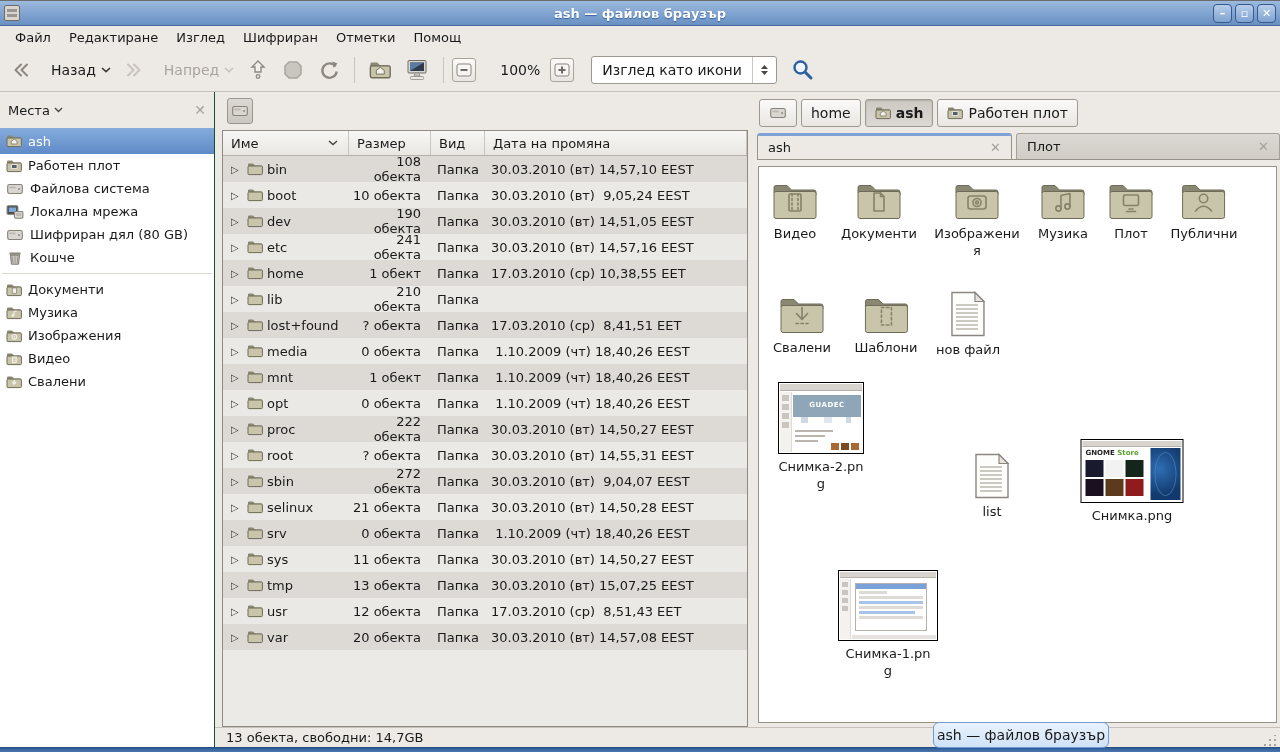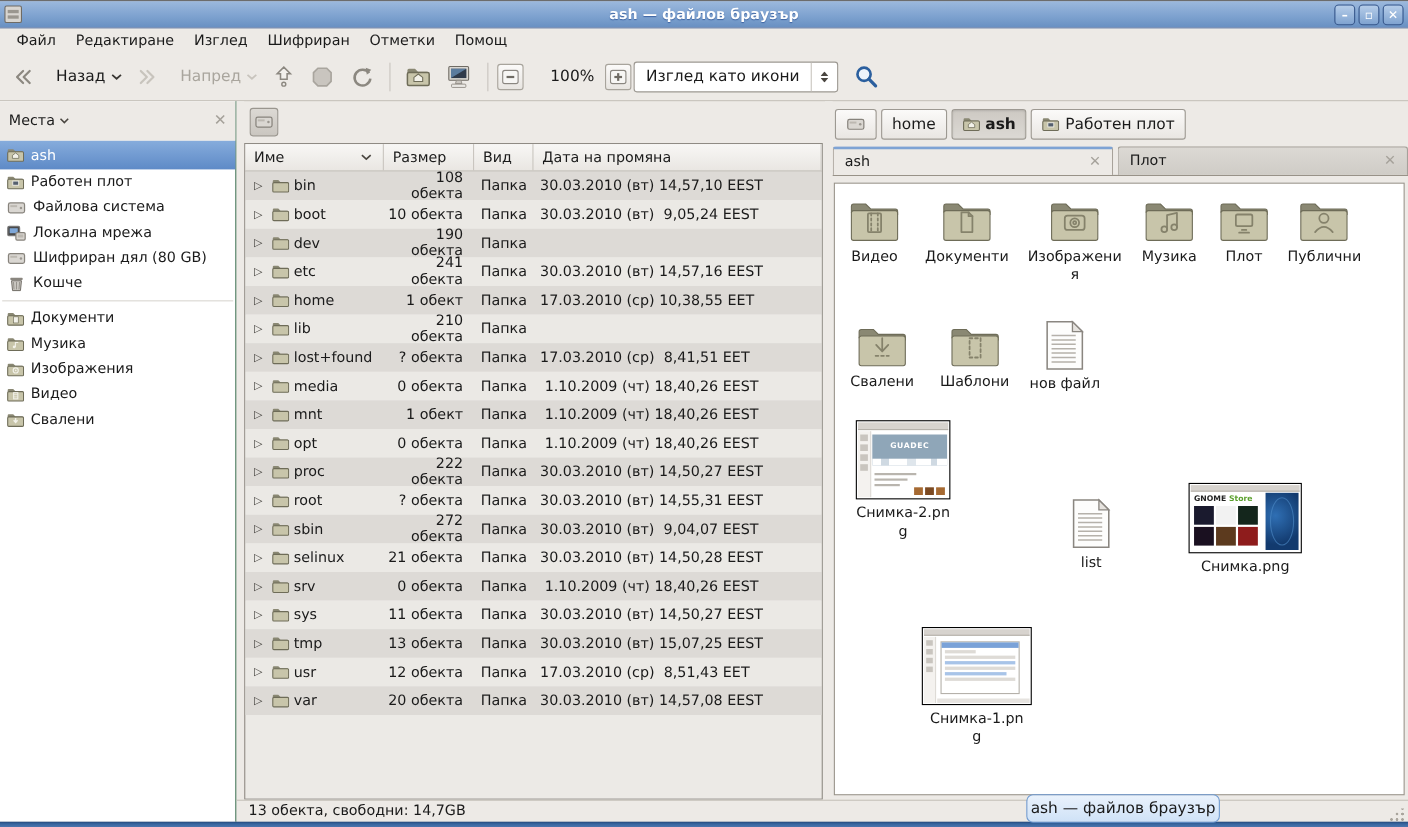--- a/index.html
+++ b/index.html
@@ -31,21 +31,21 @@
   .toolbar { position:absolute; left:0; top:49px; width:1280px; height:43px;
     display:flex; align-items:center; padding-left:6px; gap:2px;
     background:#EDEAE6; border-bottom:1px solid #c6c2bb; }
   .tbtn { display:flex; align-items:center; gap:5px; padding:4px 6px; border-radius:3px; cursor:pointer; }
   .tbtn .lbl { font-size:14px;margin-left:16px; }
   .tbtn.disabled .lbl { color:#a9a59d; }
   .tsep { width:1px; height:26px; background:#c8c4be; margin:0 6px; }
   .sqbtn { width:24px; height:24px; border:1px solid #a8a49c; border-radius:3px;
     background:linear-gradient(#fbfaf9,#e8e5e1); display:flex; align-items:center; justify-content:center; cursor:pointer; }
   .zoomlvl { padding:0 8px; font-size:14px;margin-left:14px; }
-  .combobox { margin-left:0; height:28px; min-width:178px; border:1px solid #9d9992; border-radius:3px;
+  .combobox { margin-left:15px; height:28px; min-width:178px; border:1px solid #9d9992; border-radius:3px;
     background:#fff; display:flex; align-items:center; cursor:pointer; }
   .combobox .val { flex:1; padding:0 10px; font-size:14px; }
   .combobox .spin { width:24px; height:100%; border-left:1px solid #c9c5bf;
     display:flex; flex-direction:column; align-items:center; justify-content:center; gap:2px; }
   .searchbtn { margin-left:12px; cursor:pointer; display:flex; align-items:center; }
 
   
   .sidebar { position:absolute; left:0; top:92px; width:215px; height:655px;
     background:#fff; border-right:1px solid #14532d; }
   .sidebar-header { height:36px; background:#EDEAE6; display:flex; align-items:center; padding:0 8px; }
@@ -478,20 +478,21 @@
             <span>
               <svg width="16" height="16" viewBox="0 0 16 16">
                 <path d="M1 5 V3.6 Q1 2.6 2 2.6 H6 L8 4.6 H14 Q15 4.6 15 5.6 V6 Z" fill="#8A8873"></path>
                 <rect x="1" y="5" width="14.4" height="8.6" rx="1" fill="#C8C5AA" stroke="#6E6C58" stroke-width="1"></rect>
               </svg>
             </span>
             <span>dev</span>
           </div>
           <div class="c-size" style="width: 82px;">190 обекта</div>
           <div class="c-type" style="width: 54px;">Папка</div>
+          <div class="c-date" style="flex: 1 1 0%;">30.03.2010 (вт) 14,51,05 EEST</div>
         </div>
         <div class="trow even">
           <div class="c-name" style="width: 126px;">
             <span class="expander">▷</span>
             <span>
               <svg width="16" height="16" viewBox="0 0 16 16">
                 <path d="M1 5 V3.6 Q1 2.6 2 2.6 H6 L8 4.6 H14 Q15 4.6 15 5.6 V6 Z" fill="#8A8873"></path>
                 <rect x="1" y="5" width="14.4" height="8.6" rx="1" fill="#C8C5AA" stroke="#6E6C58" stroke-width="1"></rect>
               </svg>
             </span>

